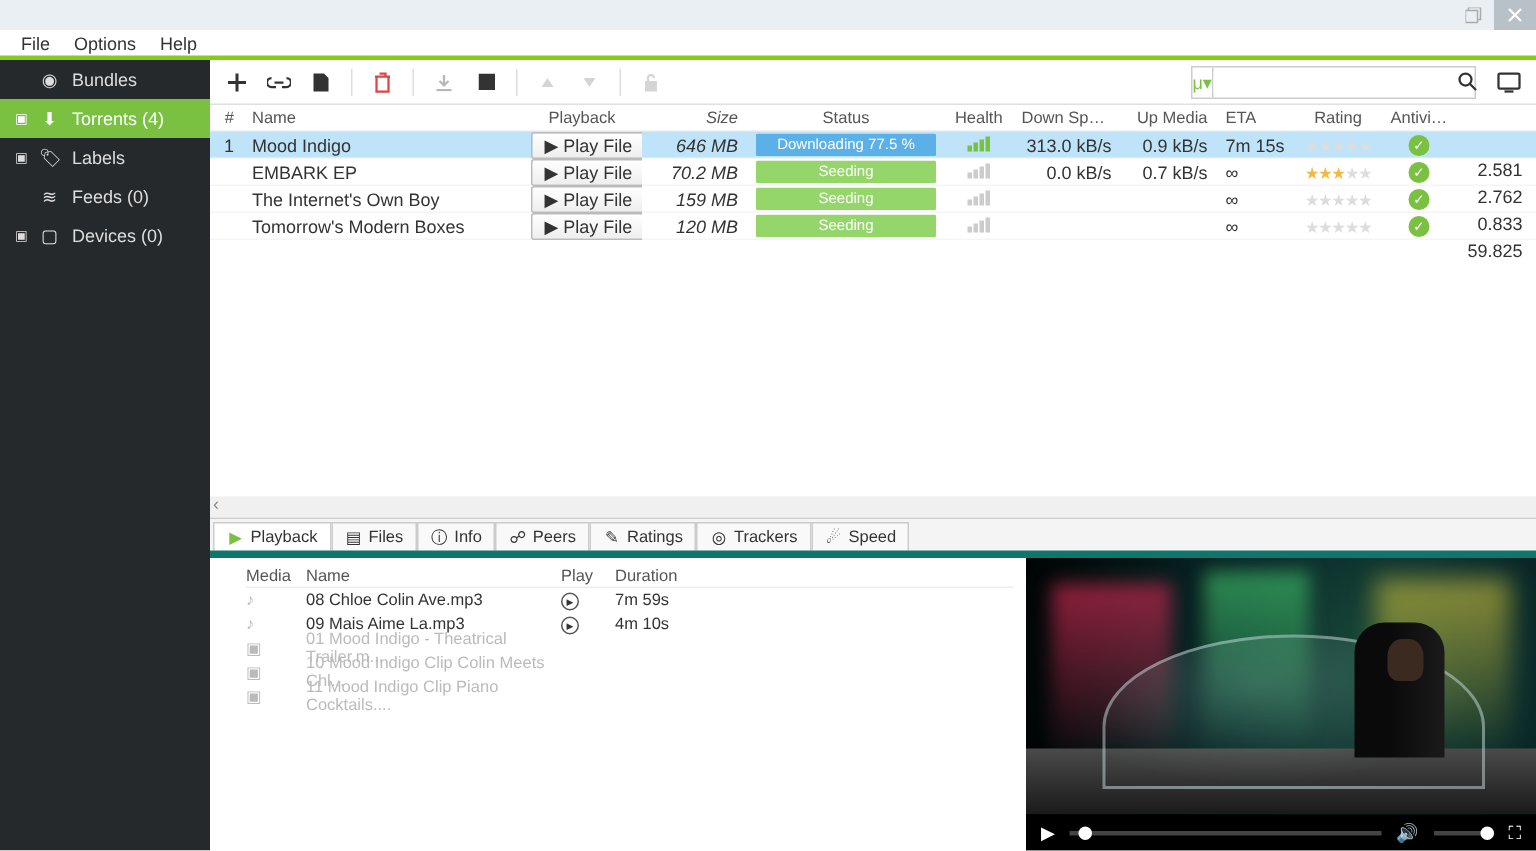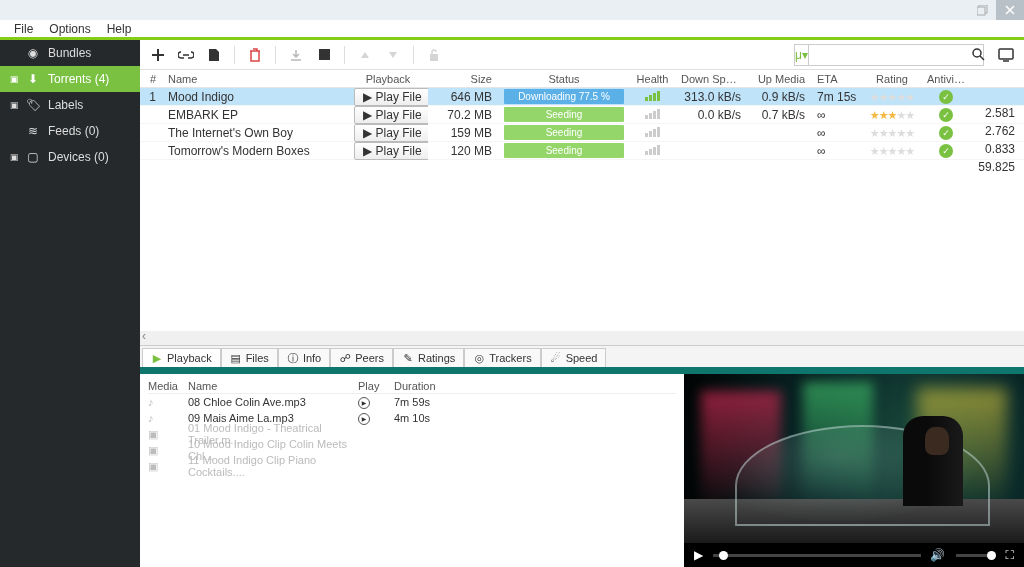--- a/index.html
+++ b/index.html
@@ -38,21 +38,21 @@
 .toolbar .search .sbtn { width: 24px; display: flex; align-items: center; justify-content: center; }
 
 
 .ttable { flex: 1; overflow: hidden; display: flex; flex-direction: column; }
 .thead, .trow { display: flex; align-items: center; height: 18px; }
 .thead { background: #fff; border-bottom: 1px solid #e5e5e5; color: #555; font-size: 11px; }
 .thead > div, .trow > div { padding: 0 6px; overflow: hidden; white-space: nowrap; text-overflow: ellipsis; }
 .c-num { width: 22px; text-align: right; }
 .c-name { width: 186px; }
 .c-play { width: 80px; text-align: center; }
-.c-size { width: 70px; text-align: right; }
+.c-size { width: 70px; text-align: right; font-style: italic; }
 .c-status { width: 132px; text-align: center; }
 .c-health { width: 45px; text-align: center; }
 .c-down { width: 72px; text-align: right; }
 .c-up { width: 64px; text-align: right; }
 .c-eta { width: 52px; }
 .c-rating { width: 58px; text-align: center; }
 .c-av { width: 50px; text-align: center; }
 .c-seeds { width: 50px; text-align: right; margin-top: 32px; }
 .trow { border-bottom: 1px solid #f5f5f5; }
 .trow.sel { background: #bfe3f9; }
@@ -72,21 +72,21 @@
 .hscroll::before { content:"‹"; position:absolute; left:2px; top:-2px; color:#888; }
 
 
 .tabs { display: flex; border-top: 1px solid #ccc; background: #f4f4f4; padding: 2px 2px 0 2px; gap: 0; }
 .tab { display: flex; align-items: center; gap: 4px; padding: 3px 8px; border: 1px solid #ccc; border-bottom: none; background: #f9f9f9; font-size: 11px; cursor: default; }
 .tab.active { background: #fff; }
 .tab .ticon { width: 12px; height: 12px; display: inline-flex; align-items: center; justify-content: center; }
 .tab.active .ticon.pb { color: #7ac142; }
 
 
-.detail { flex: 0 0 200px; display: flex; border-top: 7px solid #0f766e; }
+.detail { flex: 0 0 200px; display: flex; border-top: 5px solid #0f766e; padding-left: 16px; }
 .filelist { flex: 1; padding: 4px 8px; overflow: hidden; }
 .filelist .fhead, .filelist .frow { display: flex; height: 16px; align-items: center; font-size: 11px; }
 .filelist .fhead { color: #555; border-bottom: 1px solid #eee; }
 .fc-media { width: 40px; }
 .fc-name { width: 170px; }
 .fc-play { width: 36px; }
 .fc-dur { width: 70px; }
 .frow.dim { color: #bbb; }
 .mediaicon { color: #bbb; }
 .playcircle { width: 12px; height: 12px; border: 1.5px solid #555; border-radius: 50%; display: inline-flex; align-items: center; justify-content: center; font-size: 6px; }

